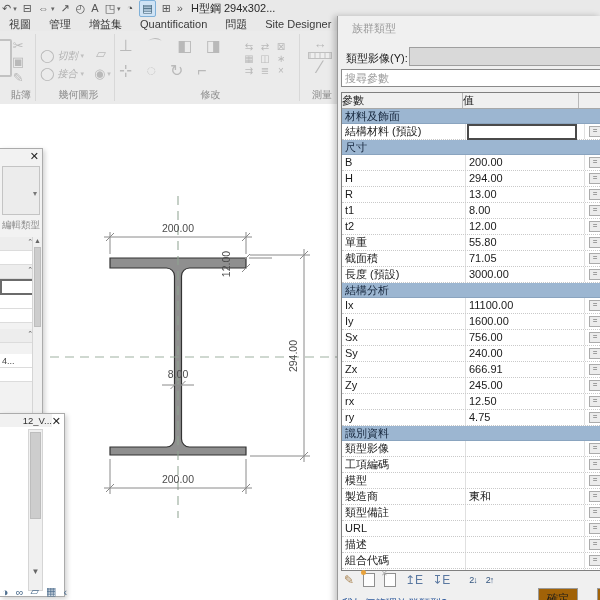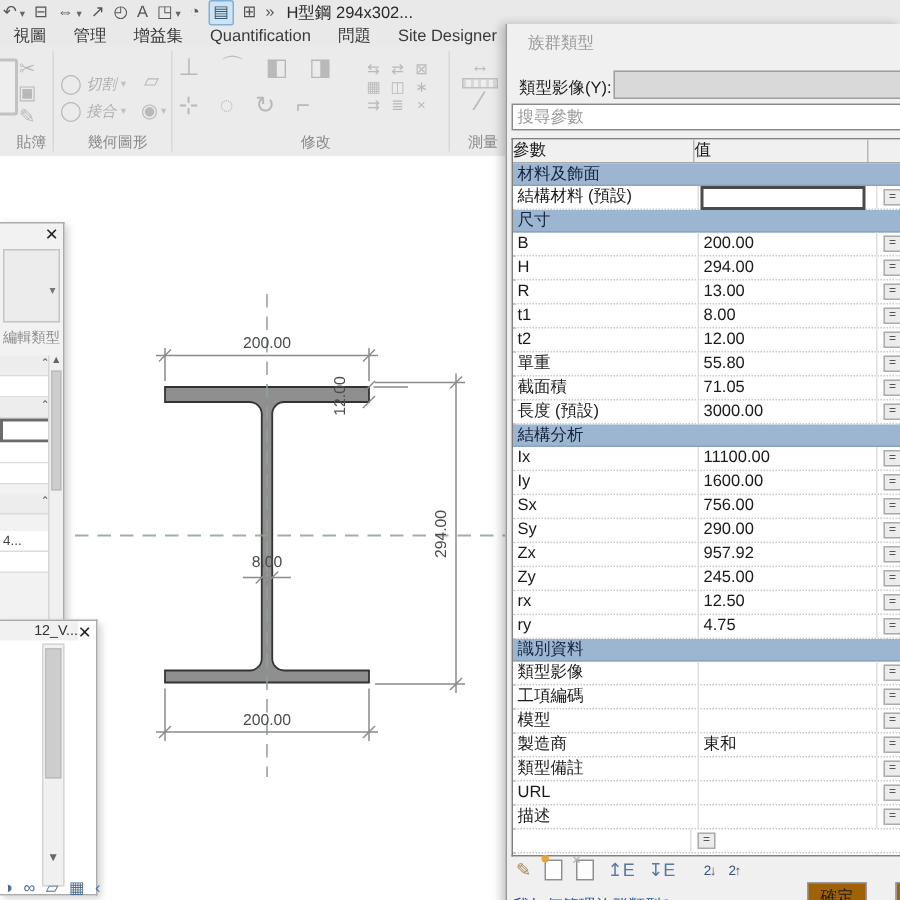--- a/index.html
+++ b/index.html
@@ -395,28 +395,28 @@
           </div>
           <div class="trow">
             <div class="c1">Sx</div>
             <div class="c2">756.00</div>
             <div class="c3">
               <span class="eq">=</span>
             </div>
           </div>
           <div class="trow">
             <div class="c1">Sy</div>
-            <div class="c2">290.00</div>
+            <div class="c2">240.00</div>
             <div class="c3">
               <span class="eq">=</span>
             </div>
           </div>
           <div class="trow">
             <div class="c1">Zx</div>
-            <div class="c2">957.92</div>
+            <div class="c2">666.91</div>
             <div class="c3">
               <span class="eq">=</span>
             </div>
           </div>
           <div class="trow">
             <div class="c1">Zy</div>
             <div class="c2">245.00</div>
             <div class="c3">
               <span class="eq">=</span>
             </div>
@@ -479,20 +479,21 @@
             </div>
           </div>
           <div class="trow">
             <div class="c1">描述</div>
             <div class="c2"></div>
             <div class="c3">
               <span class="eq">=</span>
             </div>
           </div>
           <div class="trow">
+            <div class="c1">組合代碼</div>
             <div class="c2"></div>
             <div class="c3">
               <span class="eq">=</span>
             </div>
           </div>
           <div class="trow">
             <div class="c1">防火等級</div>
             <div class="c2"></div>
             <div class="c3"></div>
           </div>

